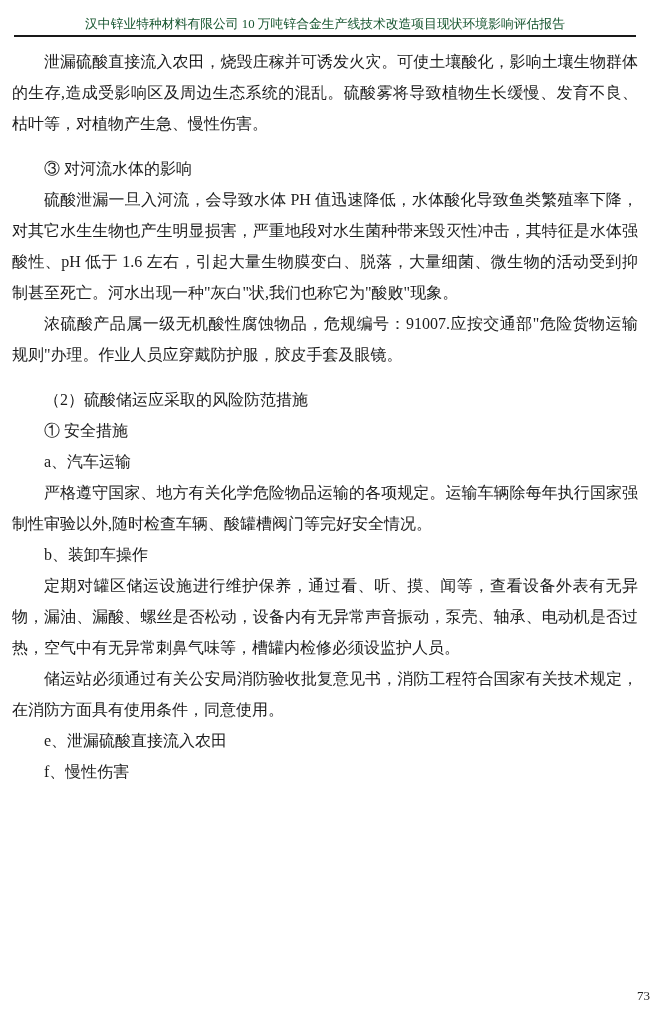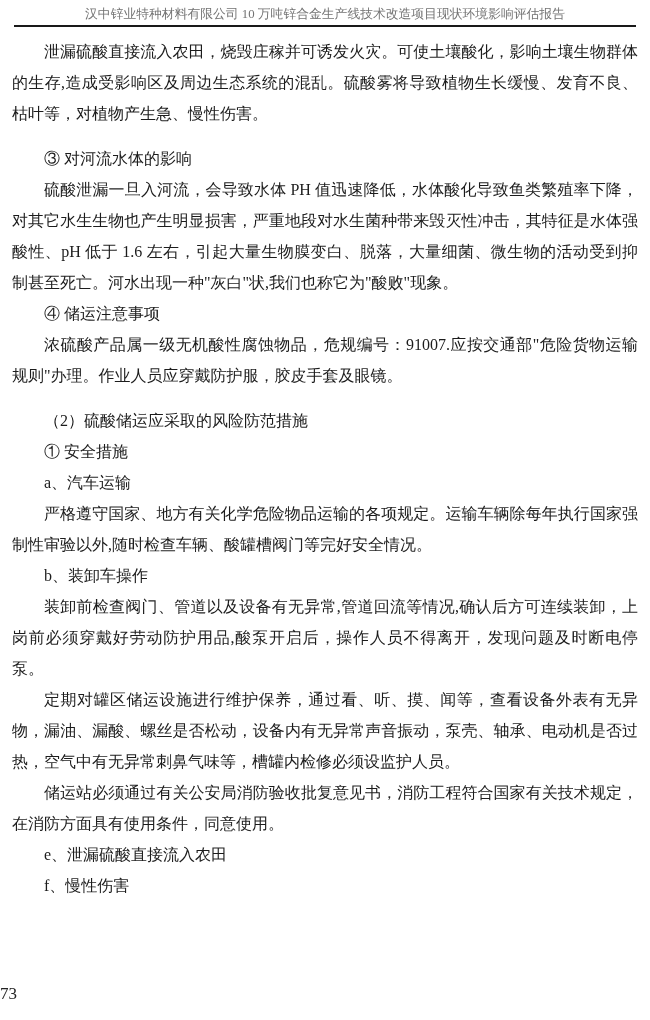--- a/index.html
+++ b/index.html
@@ -7,25 +7,25 @@
     position:relative;
     width:650px; height:1020px;
     margin:0 auto;
     background:#ffffff;
     font-family:"Liberation Serif", serif;
     color:#1c1c1c;
     box-sizing:border-box;
     overflow:hidden;
   }
   .running-header {
-    padding-top:6px;
+    padding-top:16px;
     text-align:center;
     font-size:12.8px;
     line-height:16px;
-    color:#737373;
+    color:#14532d;
     white-space:nowrap;
   }
   .header-rule {
     height:0;
     border-bottom:2px solid #191919;
     margin:3px 14px 0 14px;
   }
   .content {
     margin:9px 12px 0 12px;
     font-size:16px;
@@ -33,46 +33,44 @@
     text-align:justify;
     text-justify:inter-ideograph;
   }
   .block { margin:0; }
   .para { text-indent:2em; }
   .head { text-indent:2em; text-align:left; }
   .mt   { margin-top:14px; }
   .page-number {
     position:absolute;
     bottom:16px; left:0; right:0;
-    text-align:left;
-    font-size:17px;
+    text-align:right;
+    font-size:13px;
     color:#222;
   }
 </style>
 </head>
 <body>
 
 <div class="page">
 
   <div class="running-header">汉中锌业特种材料有限公司 10 万吨锌合金生产线技术改造项目现状环境影响评估报告</div>
 
   <div class="header-rule"></div>
 
   <div class="content">
     <p class="block para">泄漏硫酸直接流入农田，烧毁庄稼并可诱发火灾。可使土壤酸化，影响土壤生物群体的生存,造成受影响区及周边生态系统的混乱。硫酸雾将导致植物生长缓慢、发育不良、枯叶等，对植物产生急、慢性伤害。</p>
     <p class="block head mt">③ 对河流水体的影响</p>
     <p class="block para">硫酸泄漏一旦入河流，会导致水体 PH 值迅速降低，水体酸化导致鱼类繁殖率下降，对其它水生生物也产生明显损害，严重地段对水生菌种带来毁灭性冲击，其特征是水体强酸性、pH 低于 1.6 左右，引起大量生物膜变白、脱落，大量细菌、微生物的活动受到抑制甚至死亡。河水出现一种"灰白"状,我们也称它为"酸败"现象。</p>
-    <p class="block head">④ 储运注意事项</p>
     <p class="block para">浓硫酸产品属一级无机酸性腐蚀物品，危规编号：91007.应按交通部"危险货物运输规则"办理。作业人员应穿戴防护服，胶皮手套及眼镜。</p>
     <p class="block head mt">（2）硫酸储运应采取的风险防范措施</p>
     <p class="block head">① 安全措施</p>
     <p class="block head">a、汽车运输</p>
     <p class="block para">严格遵守国家、地方有关化学危险物品运输的各项规定。运输车辆除每年执行国家强制性审验以外,随时检查车辆、酸罐槽阀门等完好安全情况。</p>
     <p class="block head">b、装卸车操作</p>
-    <p class="block para">装卸前检查阀门、管道以及设备有无异常,管道回流等情况,确认后方可连续装卸，上岗前必须穿戴好劳动防护用品,酸泵开启后，操作人员不得离开，发现问题及时断电停泵。</p>
     <p class="block para">定期对罐区储运设施进行维护保养，通过看、听、摸、闻等，查看设备外表有无异物，漏油、漏酸、螺丝是否松动，设备内有无异常声音振动，泵壳、轴承、电动机是否过热，空气中有无异常刺鼻气味等，槽罐内检修必须设监护人员。</p>
     <p class="block para">储运站必须通过有关公安局消防验收批复意见书，消防工程符合国家有关技术规定，在消防方面具有使用条件，同意使用。</p>
     <p class="block head">e、泄漏硫酸直接流入农田</p>
     <p class="block head">f、慢性伤害</p>
   </div>
 
   <div class="page-number">73</div>
 
 </div>
 

